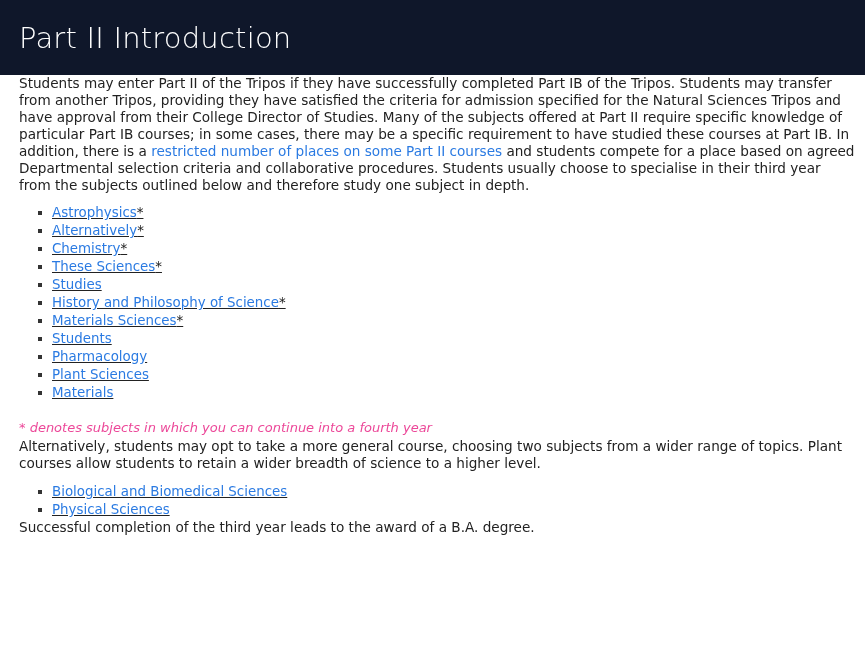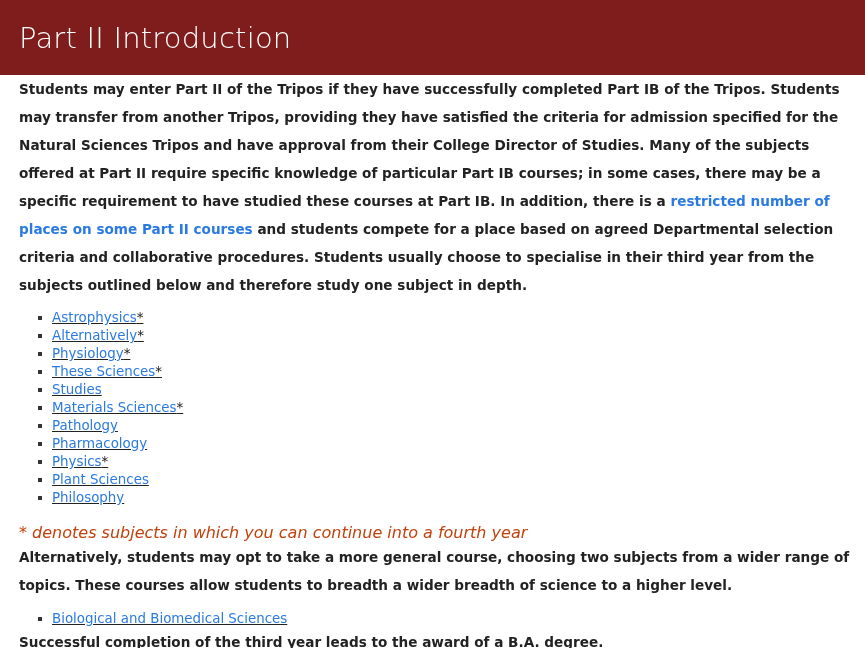--- a/index.html
+++ b/index.html
@@ -12,21 +12,21 @@
   body {
     width: 865px;
     height: 648px;
     overflow: hidden;
     font-family: "DejaVu Sans", "Liberation Sans", sans-serif;
     color: #222222;
   }
 
   
   .page-header {
-    background: #7f1d1d;
+    background: #0f172a;
     height: 75px;
     width: 865px;
     display: flex;
     align-items: center;
     padding: 0 0 0 19px;
   }
   .page-header h1 {
     margin: 0;
     padding: 0;
     font-weight: 300;
@@ -40,38 +40,37 @@
   
   .content {
     padding: 0 10px 0 19px;
     width: 865px;
   }
 
   p.body-text {
     margin: 0;
     padding: 0;
     font-size: 13.6px;
-    line-height: 28px;
+    line-height: 17px;
     color: #222222;
     max-width: 838px;
-    font-weight: bold;
   }
 
   .para-1 { padding-top: 22px; }
   .para-2 { padding-top: 17px; }
   .para-3 { padding-top: 18px; }
   .para-4 { padding-top: 18px; }
 
   p.note-text {
     margin: 0;
     padding-top: 16px;
-    font-size: 16px;
+    font-size: 13px;
     line-height: 20px;
     font-style: italic;
-    color: #c2410c;
+    color: #ec4899;
   }
 
   a.inline-link,
   a.subject-link {
     color: #2a7ae2;
     text-decoration: none;
   }
 
   ul.subject-list {
     margin: 0;
@@ -111,34 +110,35 @@
 </header>
 
 <main class="content">
 
   <p class="body-text para-1"><span>Students may enter Part II of the Tripos if they have successfully completed Part IB of the Tripos. Students may transfer from another Tripos, providing they have satisfied the criteria for admission specified for the Natural Sciences Tripos and have approval from their College Director of Studies. Many of the subjects offered at Part II require specific knowledge of particular Part IB courses; in some cases, there may be a specific requirement to have studied these courses at Part IB. In addition, there is a </span><a class="inline-link" href="#">restricted number of places on some Part II courses</a><span> and students compete for a place based on agreed Departmental selection criteria and collaborative procedures. Students usually choose to specialise in their third year from the subjects outlined below and therefore study one subject in depth.</span></p>
 
 
   <ul class="subject-list">
     <li><a class="subject-link" href="#">Astrophysics</a><span class="star">*</span></li>
     <li><a class="subject-link" href="#">Alternatively</a><span class="star">*</span></li>
-    <li><a class="subject-link" href="#">Physiology</a><span class="star">*</span></li>
+    <li><a class="subject-link" href="#">Chemistry</a><span class="star">*</span></li>
     <li><a class="subject-link" href="#">These Sciences</a><span class="star">*</span></li>
     <li><a class="subject-link" href="#">Studies</a><span class="star"></span></li>
+    <li><a class="subject-link" href="#">History and Philosophy of Science</a><span class="star">*</span></li>
     <li><a class="subject-link" href="#">Materials Sciences</a><span class="star">*</span></li>
-    <li><a class="subject-link" href="#">Pathology</a><span class="star"></span></li>
+    <li><a class="subject-link" href="#">Students</a><span class="star"></span></li>
     <li><a class="subject-link" href="#">Pharmacology</a><span class="star"></span></li>
-    <li><a class="subject-link" href="#">Physics</a><span class="star">*</span></li>
     <li><a class="subject-link" href="#">Plant Sciences</a><span class="star"></span></li>
-    <li><a class="subject-link" href="#">Philosophy</a><span class="star"></span></li>
+    <li><a class="subject-link" href="#">Materials</a><span class="star"></span></li>
   </ul>
 
   <p class="note-text">* denotes subjects in which you can continue into a fourth year</p>
 
-  <p class="body-text para-3">Alternatively, students may opt to take a more general course, choosing two subjects from a wider range of topics. These courses allow students to breadth a wider breadth of science to a higher level.</p>
+  <p class="body-text para-3">Alternatively, students may opt to take a more general course, choosing two subjects from a wider range of topics. Plant courses allow students to retain a wider breadth of science to a higher level.</p>
 
   <ul class="subject-list secondary">
     <li><a class="subject-link" href="#">Biological and Biomedical Sciences</a><span class="star"></span></li>
+    <li><a class="subject-link" href="#">Physical Sciences</a><span class="star"></span></li>
   </ul>
 
   <p class="body-text para-4">Successful completion of the third year leads to the award of a B.A. degree.</p>
 
 </main>
 
 </body></html>

